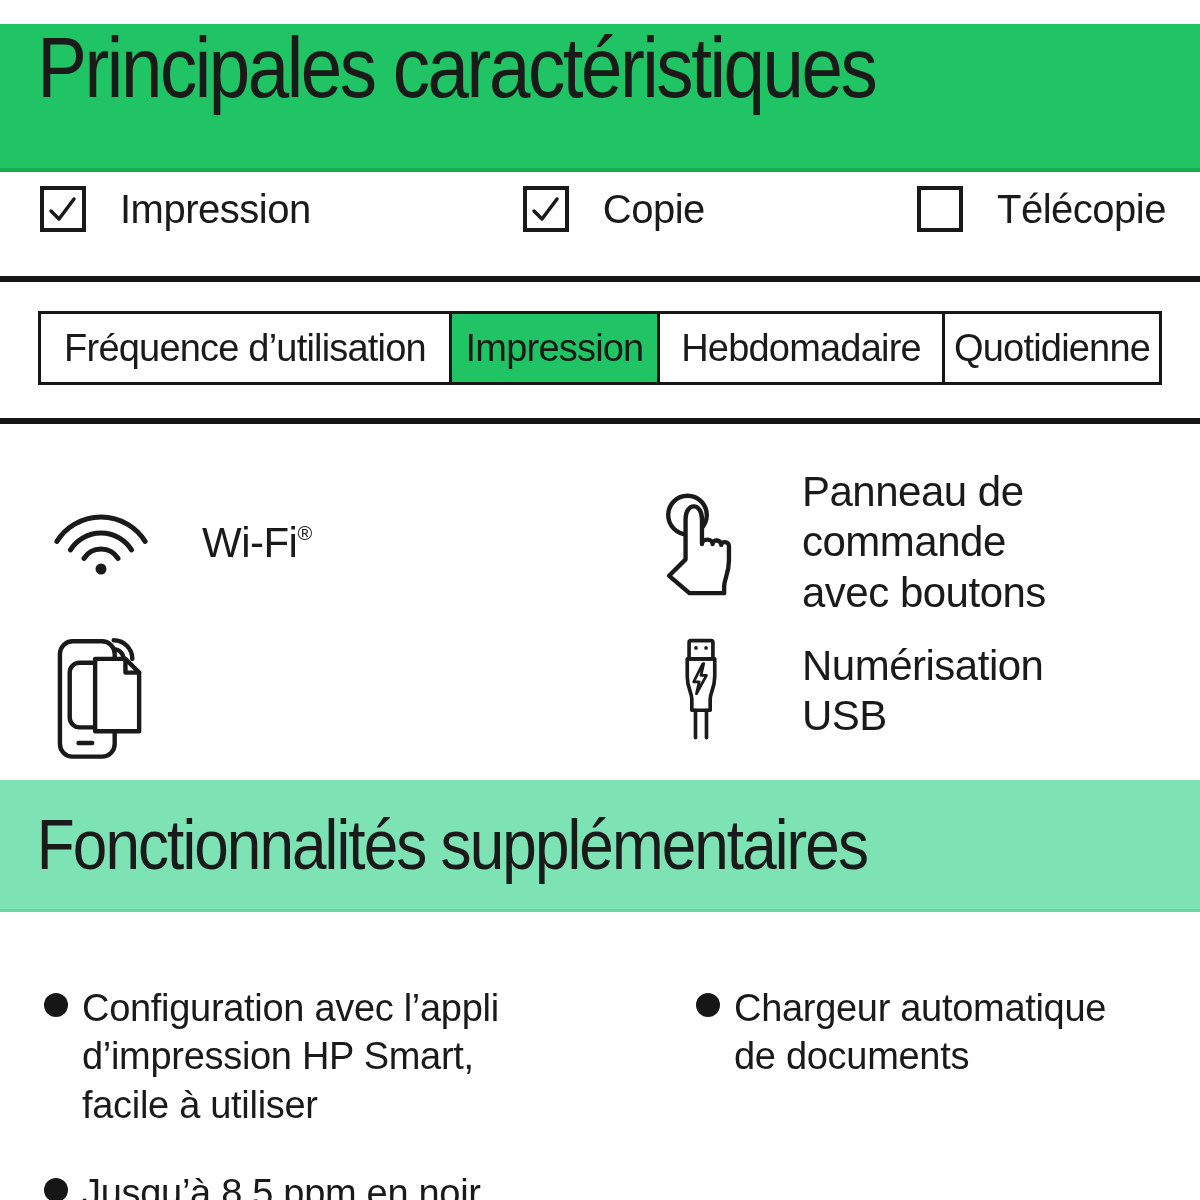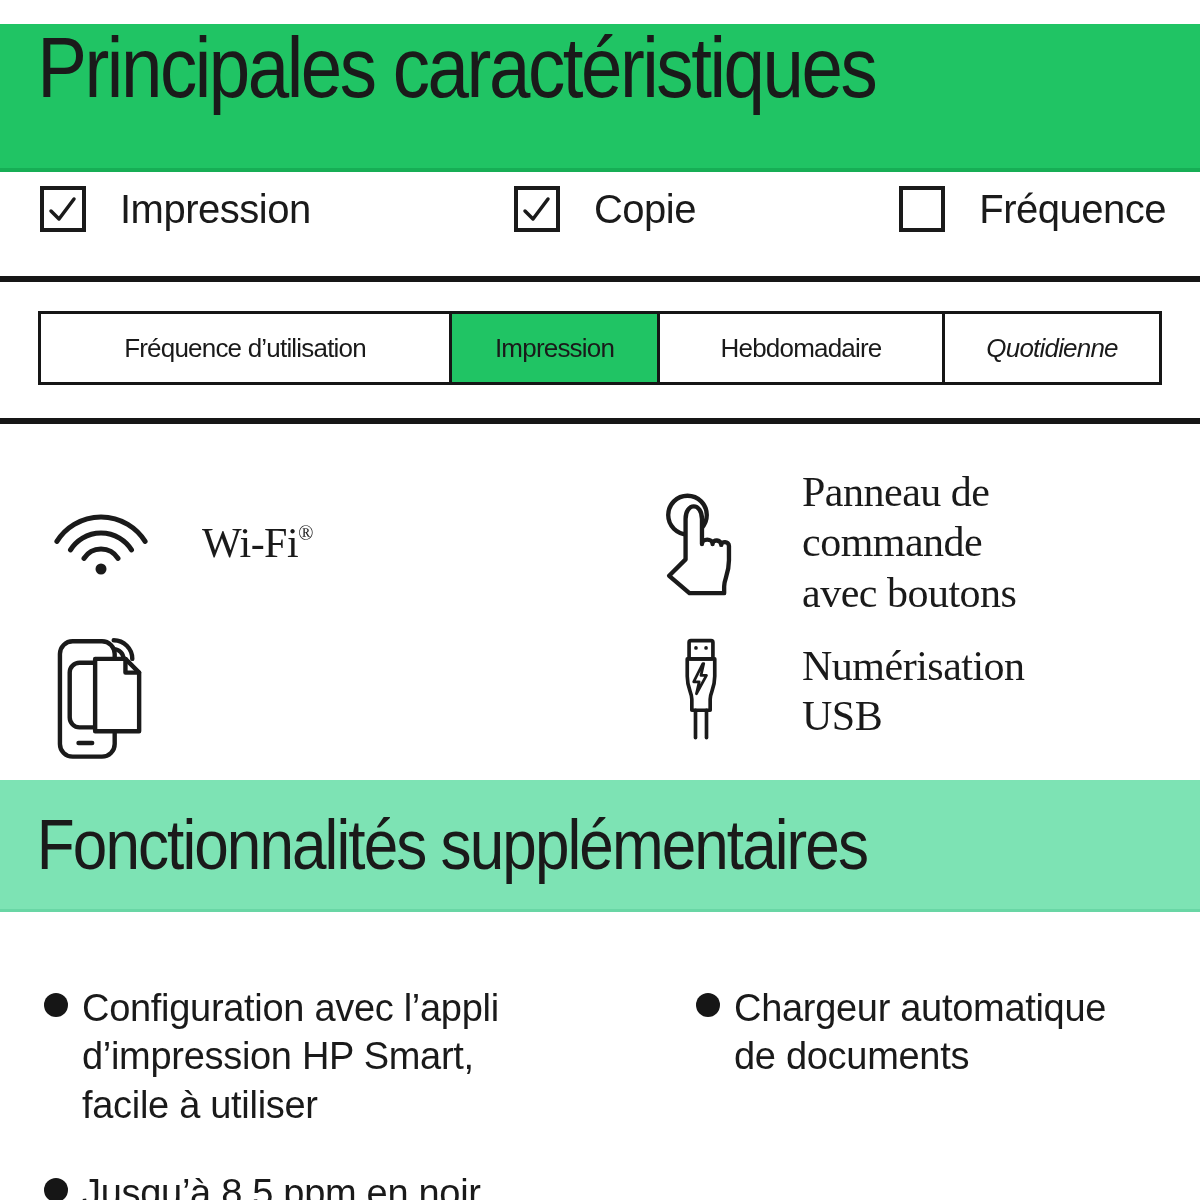--- a/index.html
+++ b/index.html
@@ -46,32 +46,32 @@
   .rule-1 { top: 276px; }
   .rule-2 { top: 418px; }
 
   
   .freq-table {
     position: absolute; left: 38px; top: 311px; width: 1124px; height: 74px;
     border: 3px solid #161616; display: flex; background: #fff;
   }
   .freq-cell {
     display: flex; align-items: center; justify-content: center;
-    font-size: 26px; letter-spacing: -0.8px; white-space: nowrap;
+    font-size: 38px; letter-spacing: -0.8px; white-space: nowrap;
   }
   .freq-cell + .freq-cell { border-left: 3px solid #161616; }
   .fc-0 { flex: 0 0 36.5%; }
   .fc-1 { flex: 0 0 18.6%; }
   .fc-2 { flex: 0 0 25.5%; text-align: center; }
-  .fc-3 { flex: 1 1 auto; font-style: italic; }
+  .fc-3 { flex: 1 1 auto; }
   .freq-cell.selected { background: var(--selected-cell-green, #20c464); }
 
   
   .feat {
-    position: absolute; display: flex; align-items: center; font-family: Liberation Serif, serif;
+    position: absolute; display: flex; align-items: center;
   }
   .feat .icon-box {
     width: 122px; flex: 0 0 122px; margin-right: 40px;
     display: flex; align-items: center; justify-content: center;
   }
   .feat .feat-label {
     font-size: 42px; line-height: 1.2; letter-spacing: -0.5px;
     white-space: pre-line;
   }
   .feat .reg { font-size: 20px; position: relative; top: -17px; letter-spacing: 0; }
@@ -131,21 +131,21 @@
         <svg viewBox="0 0 38 38">
           <polyline points="7,21 15,29 30,9" class="icon-stroke" stroke-width="3.5"></polyline>
         </svg>
       </span>
       <span class="cap-label">Copie</span>
     </div>
     <div class="cap">
       <span class="cbx">
         
       </span>
-      <span class="cap-label">Fréquence</span>
+      <span class="cap-label">Télécopie</span>
     </div>
   </section>
 
   <div class="rule rule-1"></div>
 
   <section class="freq-table">
     <div class="freq-cell fc-0">Fréquence d’utilisation</div>
     <div class="freq-cell fc-1 selected">Impression</div>
     <div class="freq-cell fc-2">Hebdomadaire</div>
     <div class="freq-cell fc-3">Quotidienne</div>

